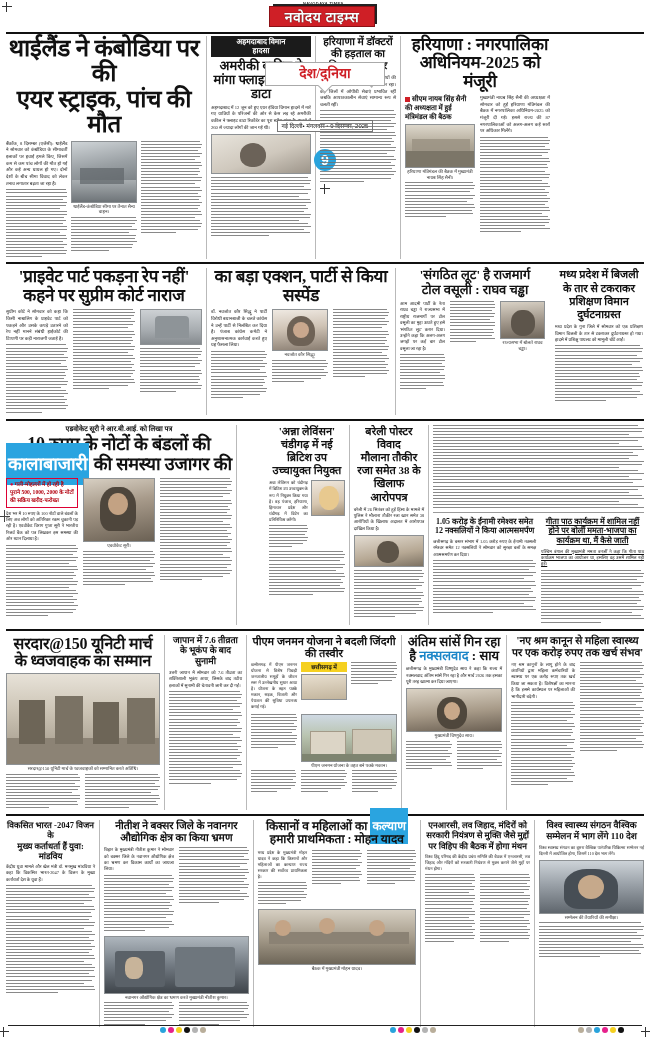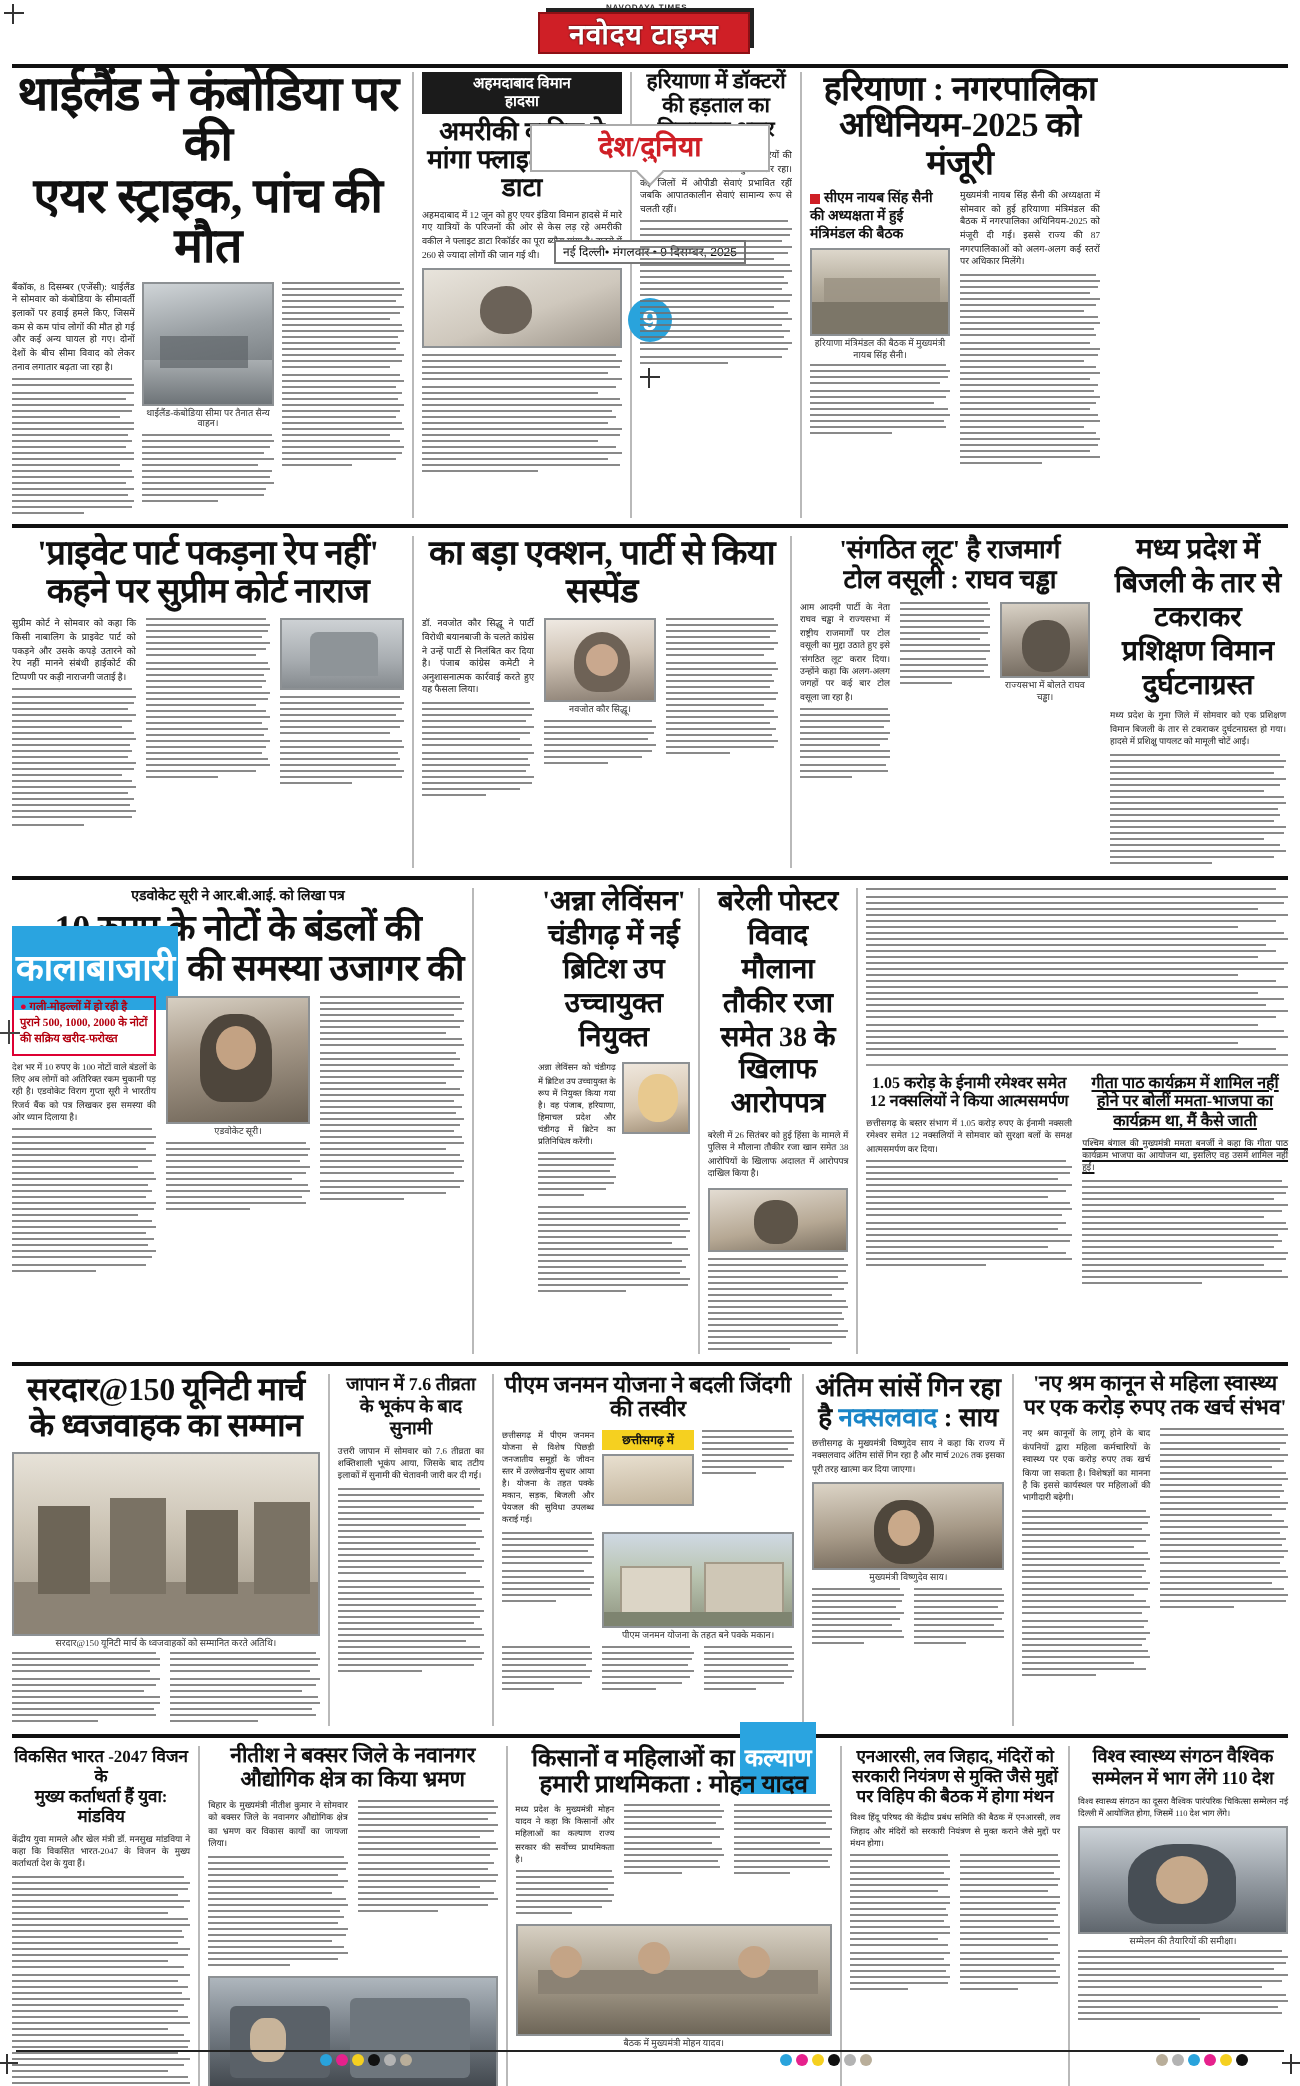--- a/index.html
+++ b/index.html
@@ -35,21 +35,21 @@
   .hr{height:1px;background:#9a9a9a;margin:4px 0;}
   .hr2{height:2px;background:#111;margin:4px 0;}
 
   
   .kicker{font-size:7.5px;font-weight:bold;text-align:center;line-height:1.25;color:#111;margin-bottom:2px;}
   .kicker-bar{background:#1b1b1b;color:#fff;padding:1px 18px;display:inline-block;}
   .hl-xl{font-size:24px;font-weight:bold;line-height:1.04;text-align:center;letter-spacing:-.3px;}
   .hl-lg{font-size:17px;font-weight:bold;line-height:1.08;text-align:center;letter-spacing:-.2px;}
   .hl-md{font-size:13px;font-weight:bold;line-height:1.1;text-align:center;}
   .hl-sm{font-size:10.5px;font-weight:bold;line-height:1.15;text-align:center;}
-  .hl-xs{font-size:14px;font-weight:bold;line-height:1.2;text-align:center;}
+  .hl-xs{font-size:11px;font-weight:bold;line-height:1.2;text-align:center;}
   .hl-blue{color:#1b86c8;}
   .hl-mark{background:#2aa4e0;color:#fff;padding:11px 2px;}
 
   
   .body{--lh:3.05px;}
   .body .ln{height:1px;background:#6f6f6f;margin-bottom:2.05px;opacity:.82;}
   .body .ln.s1{width:97%}.body .ln.s2{width:99%}.body .ln.s3{width:93%}
   .body .ln.s4{width:100%}.body .ln.s5{width:88%}.body .ln.s6{width:95%}
   .body .ln.last{width:58%}
   .lead{font-size:5.4px;line-height:1.45;text-align:justify;color:#1a1a1a;}

